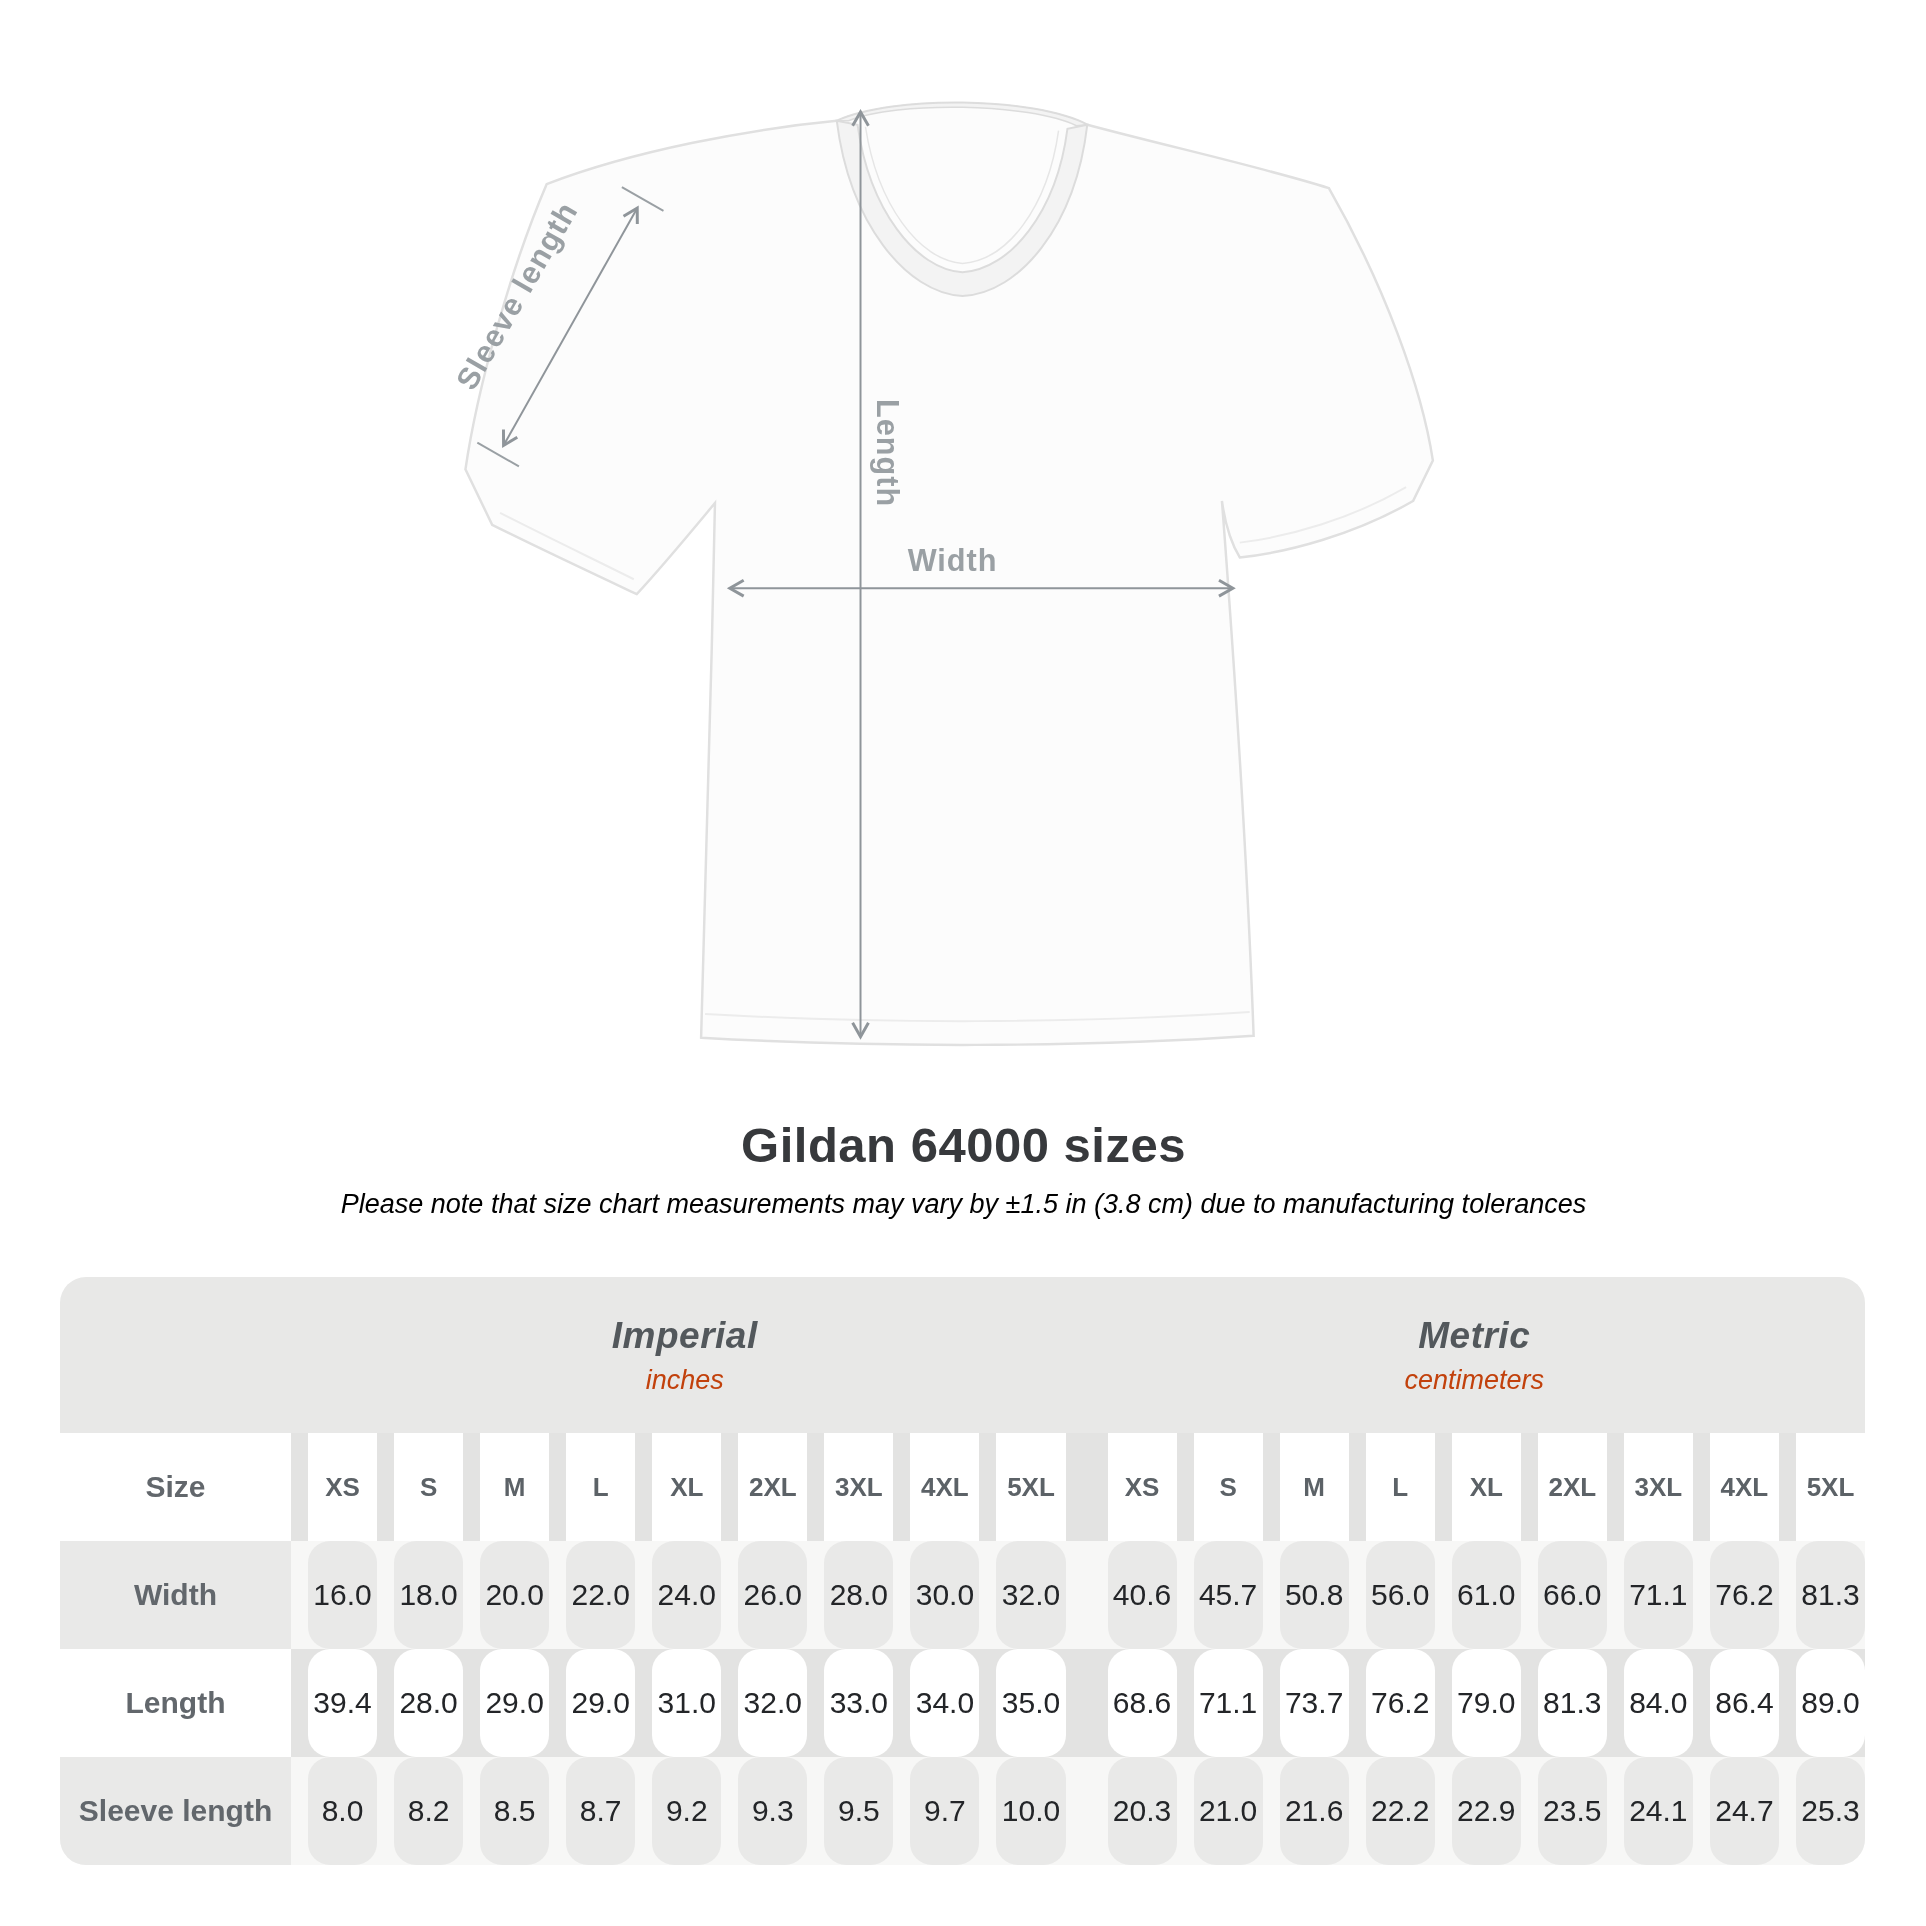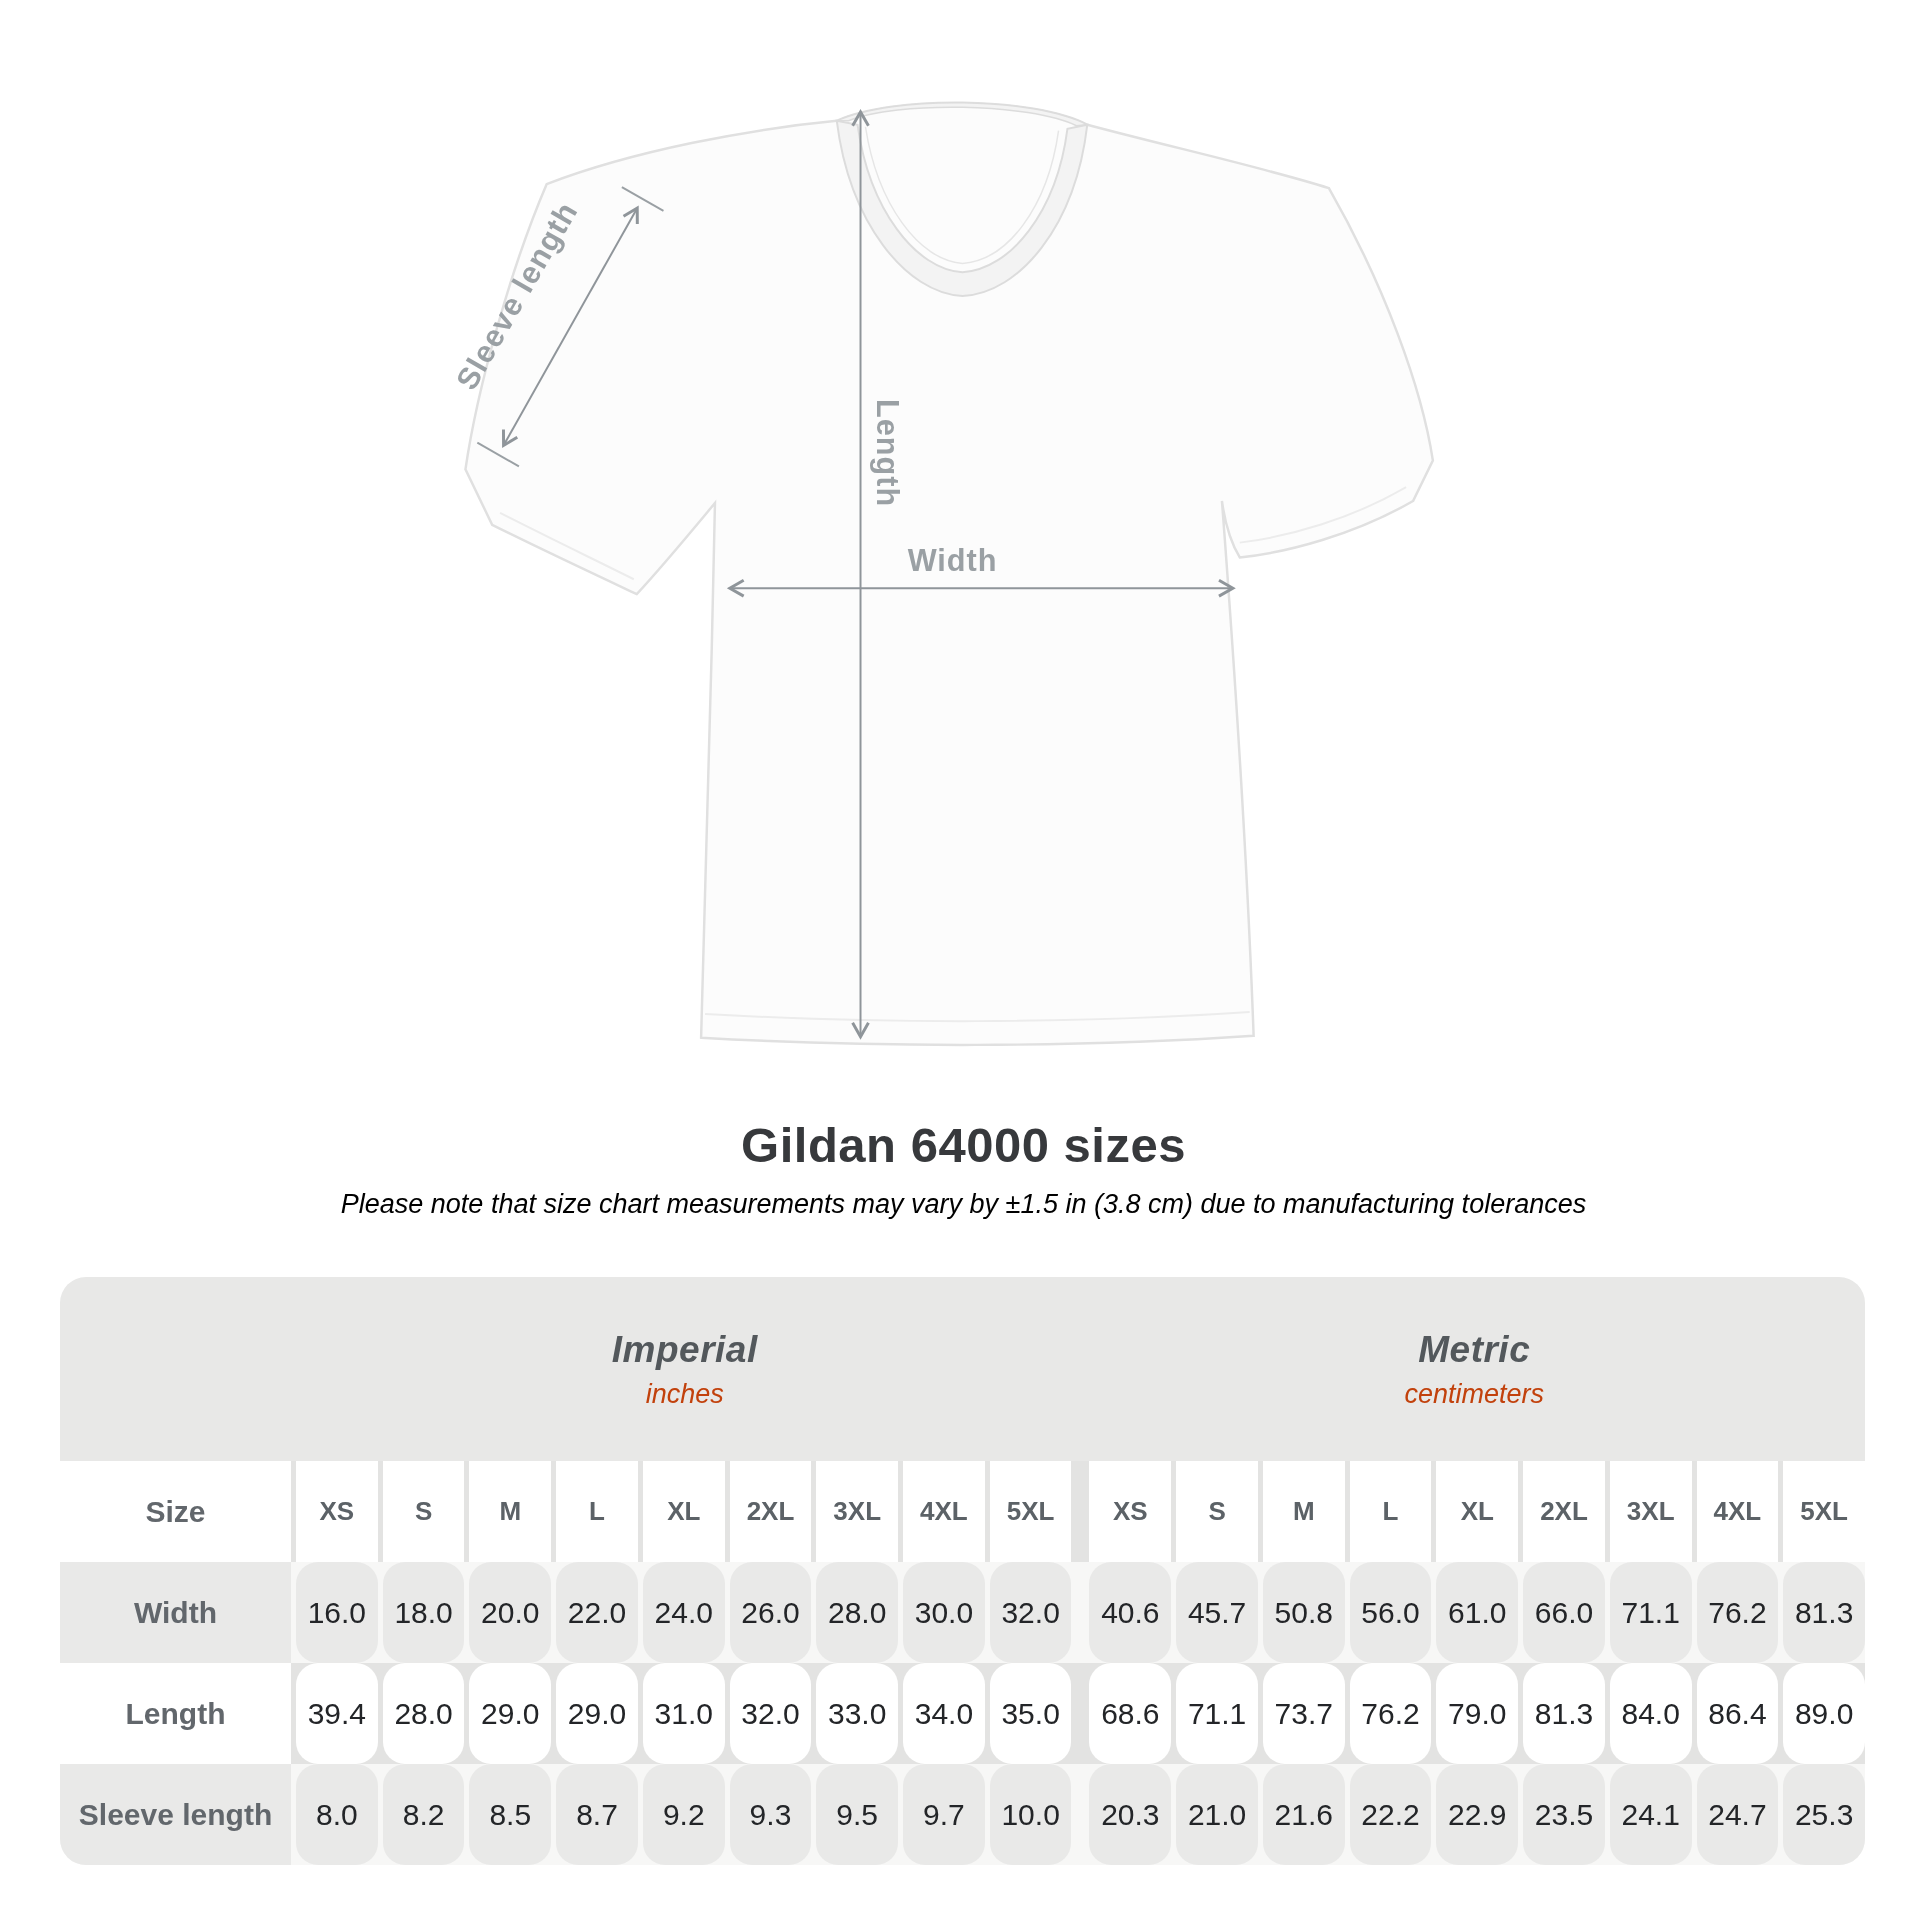--- a/index.html
+++ b/index.html
@@ -11,27 +11,27 @@
   .dim-label{font-family:"Liberation Sans",sans-serif;font-weight:bold;font-size:31px;fill:#9aa0a4;letter-spacing:1px;}
 
   
   .heading{position:absolute;top:1117px;left:0;width:100%;text-align:center;}
   .title{font-size:49px;font-weight:bold;color:#37393c;letter-spacing:0.5px;}
   .subtitle{margin-top:16px;font-style:italic;font-size:27px;color:#000000;}
 
   
   .size-table{position:absolute;top:1277px;left:60px;width:1805px;height:588px;
               border-radius:26px;overflow:hidden;display:flex;flex-direction:column;}
-  .unit-header{height:184px;flex:0 0 auto;background:#e8e8e7;display:grid;
+  .unit-header{height:156px;flex:0 0 auto;background:#e8e8e7;display:grid;
                grid-template-columns:234px 1fr 8px 1fr;}
   .uh-group{display:flex;flex-direction:column;align-items:center;justify-content:center;gap:8px;}
   .uh-name{font-style:italic;font-weight:bold;font-size:37px;color:#53585c;letter-spacing:0.5px;}
   .uh-unit{font-style:italic;font-size:27px;color:#c2410c;}
 
-  .trow{flex:1 1 auto;display:grid;grid-template-columns:231px repeat(9,1fr) 8px repeat(9,1fr);column-gap:5px;}
+  .trow{flex:1 1 auto;display:grid;grid-template-columns:231px repeat(9,1fr) 8px repeat(9,1fr);column-gap:17px;}
   .row-white{background:#e3e3e2;}
   .row-white .cell{background:#ffffff;}
   .row-gray{background:#f7f7f6;}
   .row-gray .cell{background:#e9e9e8;}
   .cell{display:flex;align-items:center;justify-content:center;}
   .cell.spacer{background:transparent !important;}
   .rowlabel{font-weight:bold;font-size:30px;color:#62676c;}
   .sizehead{font-weight:bold;font-size:26px;color:#5c6267;}
   .num{font-size:30px;color:#232528;border-radius:22px;}
 </style>

